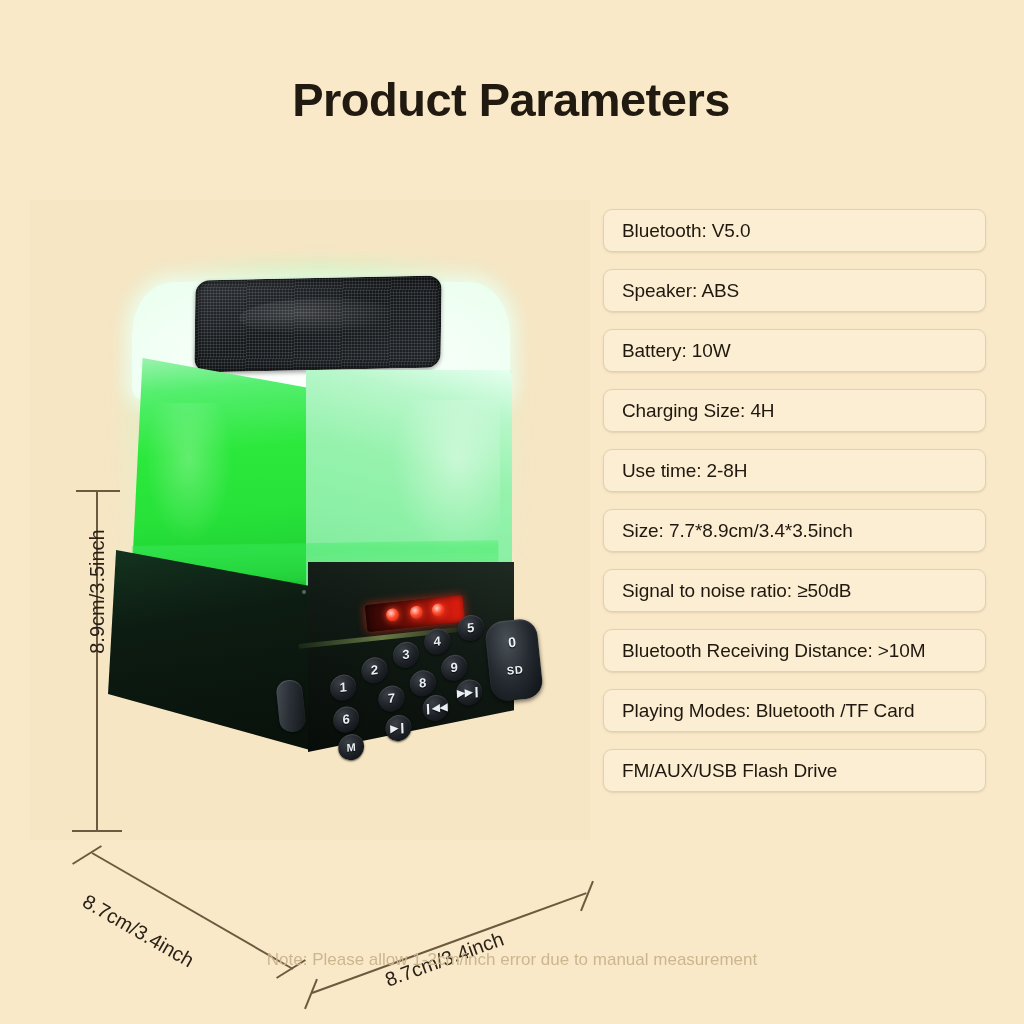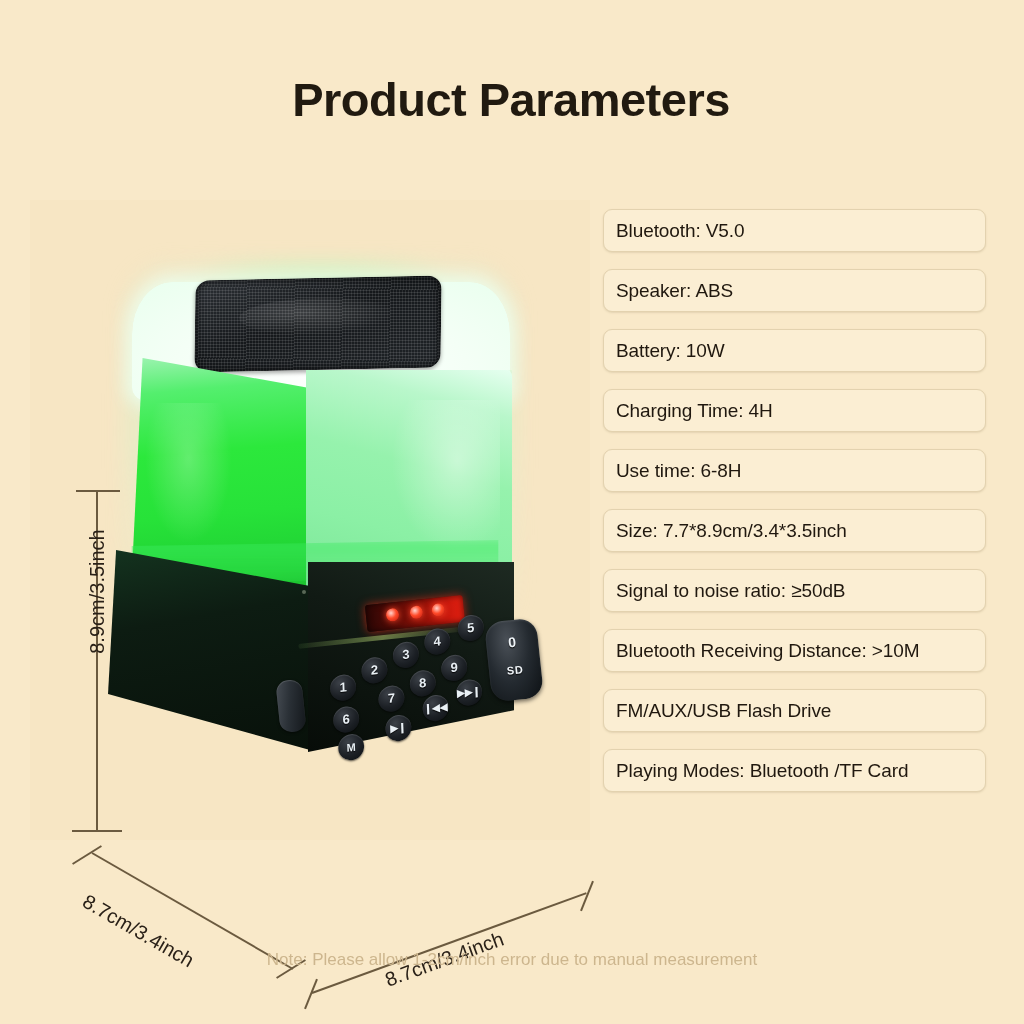--- a/index.html
+++ b/index.html
@@ -391,21 +391,21 @@
     width: 383px;
   }
   .spec-item {
     height: 43px;
     margin-bottom: 17px;
     background: #fbeed3;
     border: 1px solid #e3d2af;
     border-radius: 9px;
     display: flex;
     align-items: center;
-    padding-left: 12px;
+    padding-left: 18px;
     box-shadow: 0 1px 2px rgba(120,100,60,0.16);
   }
   .spec-item .spec-text {
     font-size: 19px;
     color: #20180f;
     font-family: "Liberation Sans", sans-serif;
     letter-spacing: -0.1px;
     white-space: nowrap;
   }
 
@@ -497,37 +497,37 @@
     <div class="spec-item">
       <span class="spec-text">Bluetooth: V5.0</span>
     </div>
     <div class="spec-item">
       <span class="spec-text">Speaker: ABS</span>
     </div>
     <div class="spec-item">
       <span class="spec-text">Battery: 10W</span>
     </div>
     <div class="spec-item">
-      <span class="spec-text">Charging Time: 4H</span>
-    </div>
-    <div class="spec-item">
-      <span class="spec-text">Use time: 6-8H</span>
+      <span class="spec-text">Charging Size: 4H</span>
+    </div>
+    <div class="spec-item">
+      <span class="spec-text">Use time: 2-8H</span>
     </div>
     <div class="spec-item">
       <span class="spec-text">Size: 7.7*8.9cm/3.4*3.5inch</span>
     </div>
     <div class="spec-item">
       <span class="spec-text">Signal to noise ratio: ≥50dB</span>
     </div>
     <div class="spec-item">
       <span class="spec-text">Bluetooth Receiving Distance: &gt;10M</span>
     </div>
     <div class="spec-item">
+      <span class="spec-text">Playing Modes: Bluetooth /TF Card</span>
+    </div>
+    <div class="spec-item">
       <span class="spec-text">FM/AUX/USB Flash Drive</span>
     </div>
-    <div class="spec-item">
-      <span class="spec-text">Playing Modes: Bluetooth /TF Card</span>
-    </div>
   </div>
 
   <div id="footer-note">Note: Please allow 1-2cm/inch error due to manual measurement</div>
 
 </div>
 
 </body></html>

